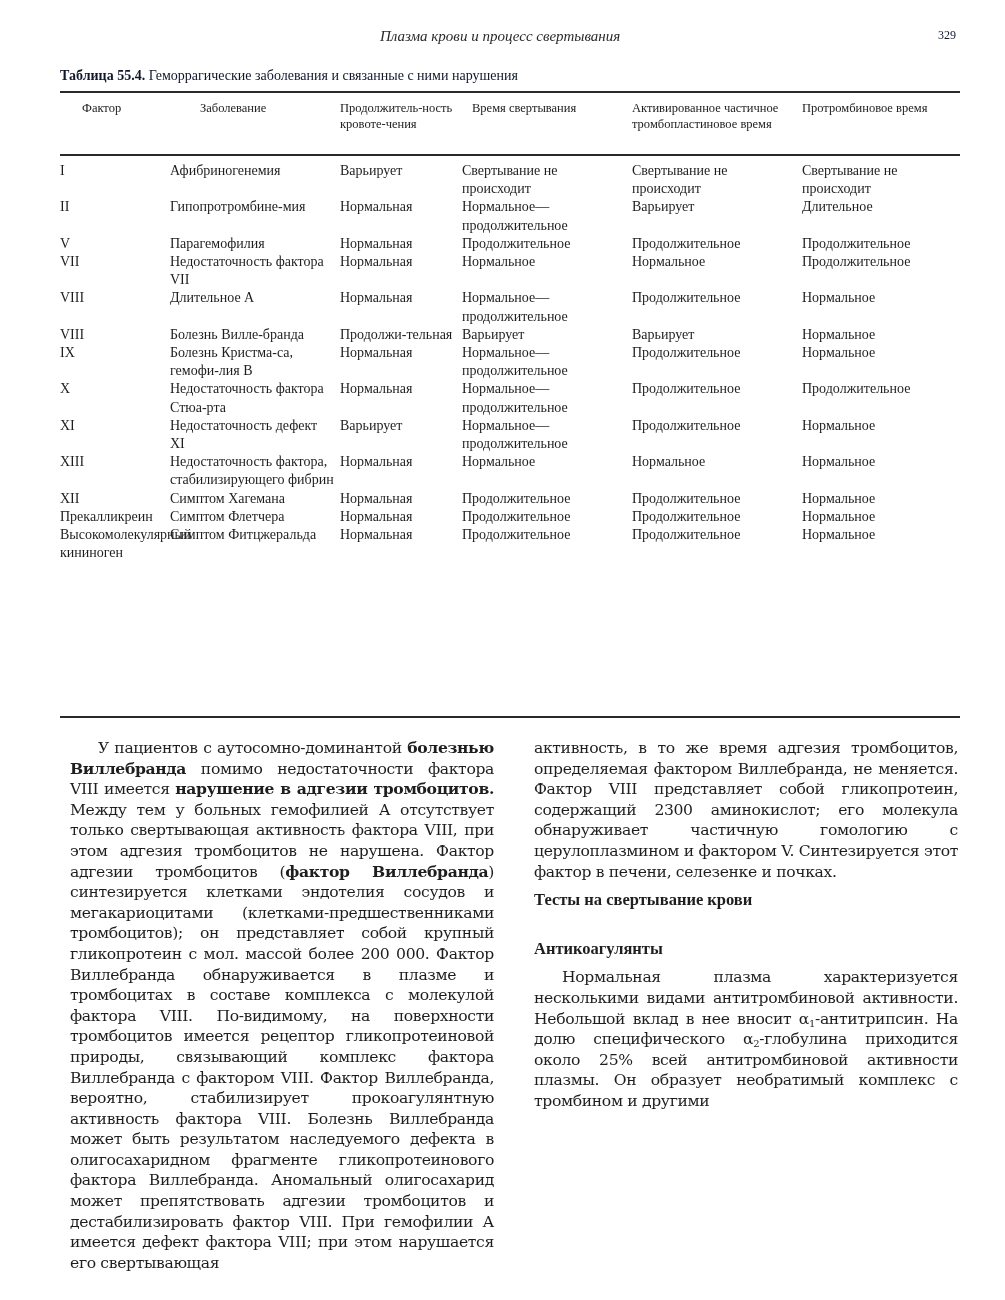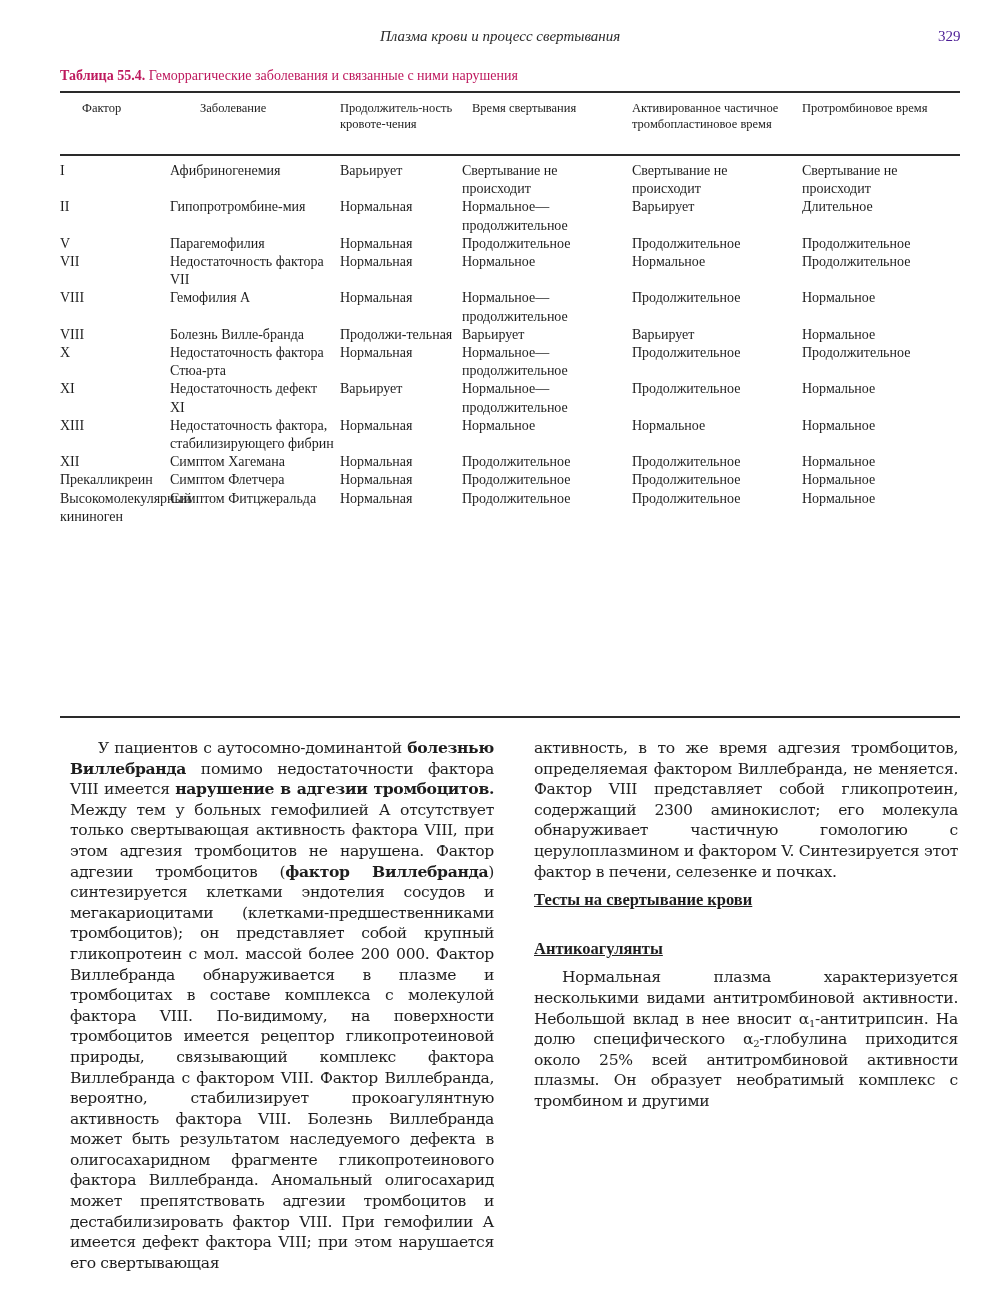--- a/index.html
+++ b/index.html
@@ -7,24 +7,24 @@
     width: 1005px; height: 1300px; background: #ffffff; color: #1e1e1e;
     font-family: "Liberation Serif", "DejaVu Serif", serif; position: relative; overflow: hidden;
   }
   .running-head {
     position: absolute; top: 28px; left: 0; width: 1005px; height: 22px;
   }
   .running-title {
     position: absolute; left: 380px; top: 0; font-style: italic; font-size: 15px; color: #2a2a2a;
   }
   .page-number {
-    position: absolute; left: 938px; top: 0; font-size: 15px; color: #4c1d95;
+    position: absolute; left: 938px; top: 0; font-size: 12px; color: #0f172a;
   }
   .table-caption {
-    position: absolute; left: 60px; top: 68px; font-size: 14px; color: #be185d;
+    position: absolute; left: 60px; top: 68px; font-size: 14px; color: #0f172a;
   }
   .table-caption b { font-weight: bold; }
   .rule { position: absolute; left: 60px; width: 900px; background: #2a2a2a; }
   .rule.r1 { top: 91px; height: 2px; }
   .rule.r2 { top: 154px; height: 2px; }
   .rule.r3 { top: 716px; height: 2px; }
 
   table.data-table {
     position: absolute; left: 60px; top: 98px; width: 900px; border-collapse: collapse;
     font-size: 14px; line-height: 18.2px; table-layout: fixed;
@@ -52,21 +52,21 @@
     position: absolute; top: 730px; width: 440px; font-size: 15.6px; line-height: 20.6px;
     text-align: justify; color: #1e1e1e; font-family: "DejaVu Serif", serif; letter-spacing: -0.35px;
   }
   .col-left { left: 62px; }
   .col-right { left: 526px; }
   .col-text p { margin: 8px; text-indent: 28px; }
   .col-text p.noindent { text-indent: 0; }
   .col-text b { font-weight: bold; }
   .section-heading {
     font-weight: bold; font-size: 16.5px; margin: 30px 0 14px 0; text-indent: 0 !important;
-    font-family: "Liberation Serif", serif; letter-spacing: 0; text-decoration: underline;
+    font-family: "Liberation Serif", serif; letter-spacing: 0;
   }
   .section-heading.second { margin-top: 28px; }
   sub { font-size: 10px; vertical-align: -3px; line-height: 0; }
 </style>
 </head>
 <body>
 
 <div class="running-head">
   <span class="running-title">Плазма крови и процесс свертывания</span>
   <span class="page-number">329</span>
@@ -127,32 +127,40 @@
       <tr>
         <td>VII</td>
         <td class="disease-cell">Недостаточность фактора VII</td>
         <td>Нормальная</td>
         <td>Нормальное</td>
         <td>Нормальное</td>
         <td>Продолжительное</td>
       </tr>
       <tr>
         <td>VIII</td>
-        <td class="disease-cell">Гемофилия А</td>
+        <td class="disease-cell">Длительное А</td>
         <td>Нормальная</td>
         <td>Нормальное—продолжительное</td>
         <td>Продолжительное</td>
         <td>Нормальное</td>
       </tr>
       <tr>
         <td>VIII</td>
         <td class="disease-cell">Болезнь Вилле-бранда</td>
         <td>Продолжи-тельная</td>
         <td>Варьирует</td>
         <td>Варьирует</td>
+        <td>Нормальное</td>
+      </tr>
+      <tr>
+        <td>IX</td>
+        <td class="disease-cell">Болезнь Кристма-са, гемофи-лия В</td>
+        <td>Нормальная</td>
+        <td>Нормальное—продолжительное</td>
+        <td>Продолжительное</td>
         <td>Нормальное</td>
       </tr>
       <tr>
         <td>X</td>
         <td class="disease-cell">Недостаточность фактора Стюа-рта</td>
         <td>Нормальная</td>
         <td>Нормальное—продолжительное</td>
         <td>Продолжительное</td>
         <td>Продолжительное</td>
       </tr>

